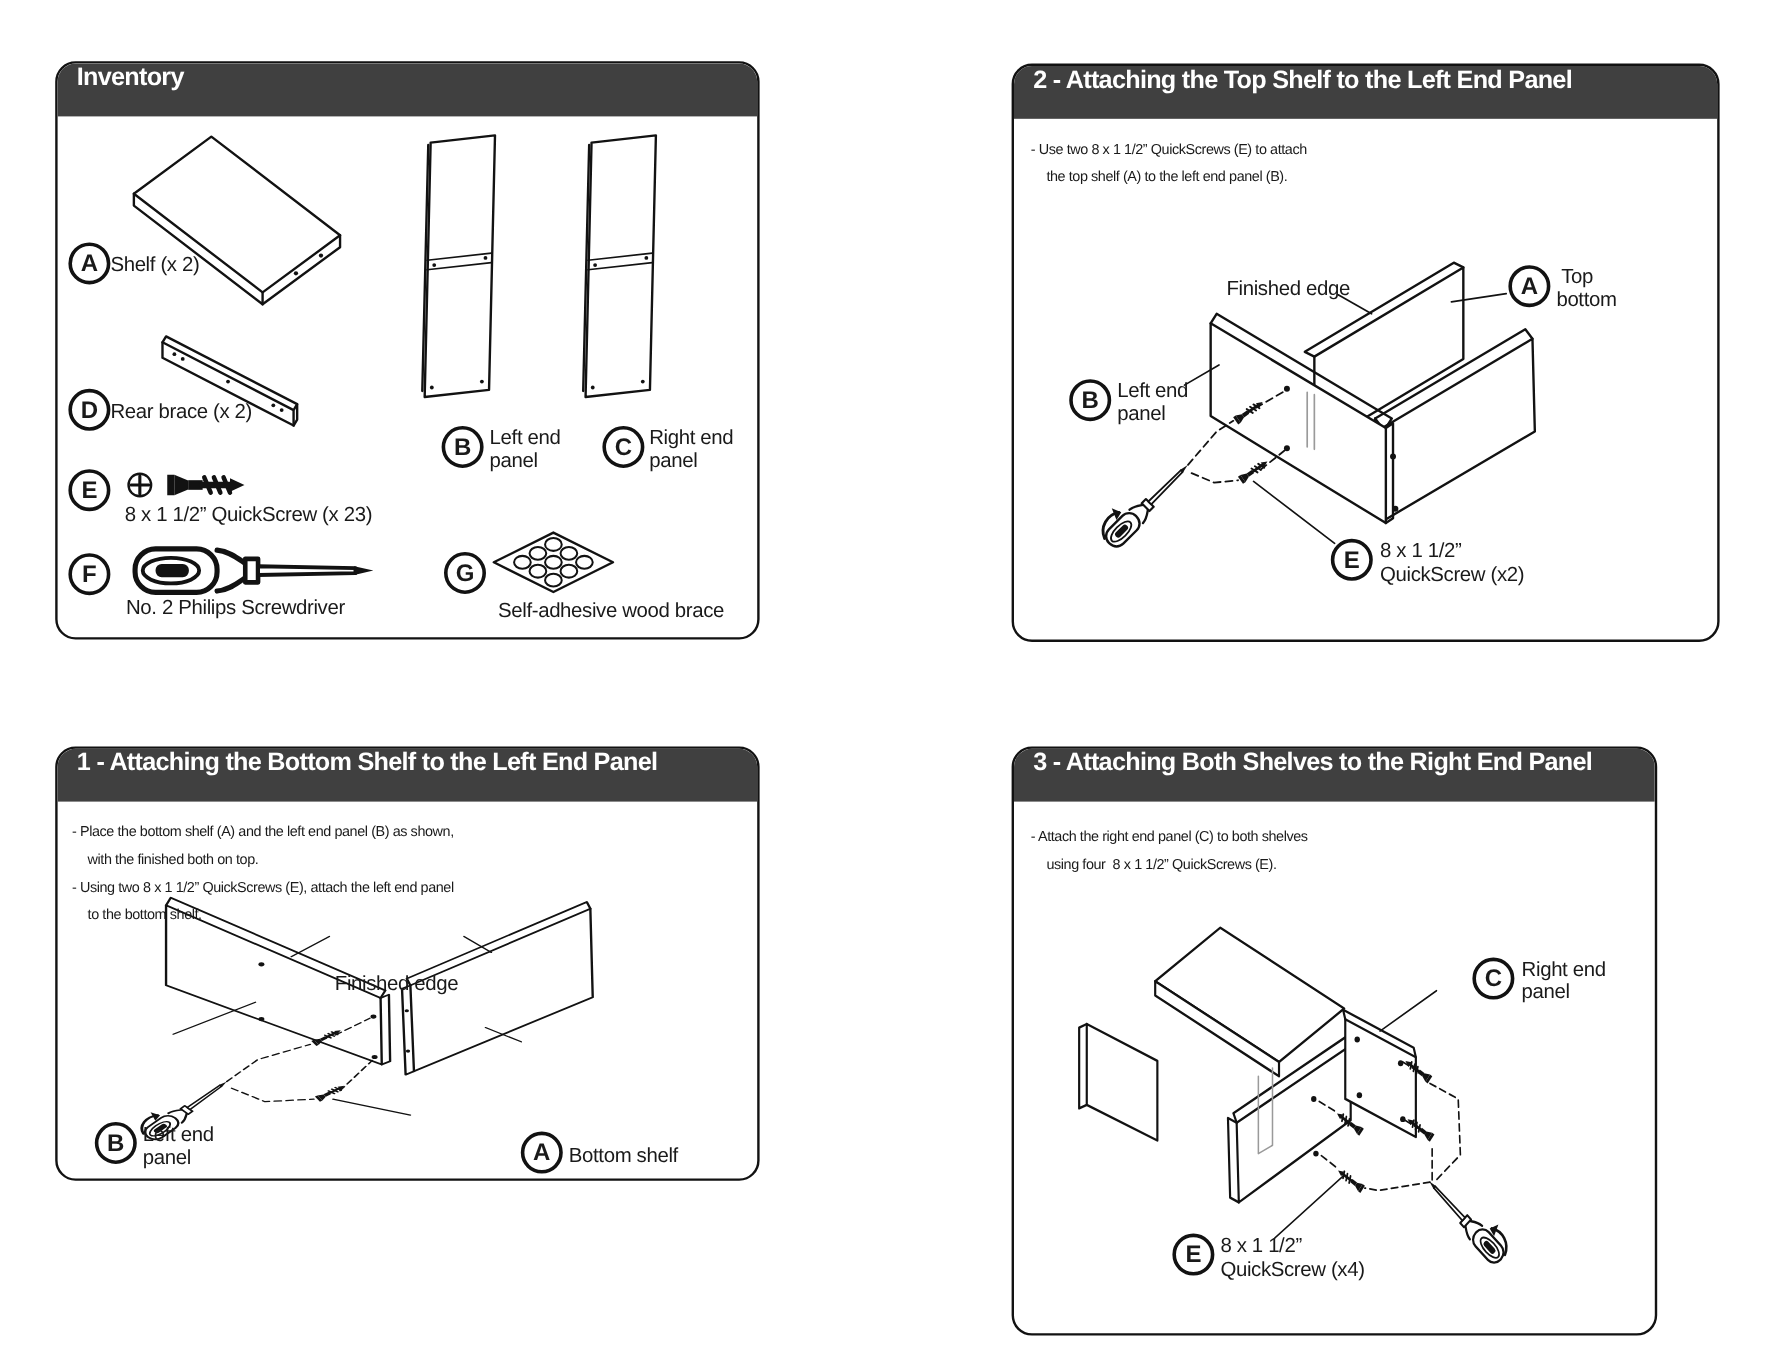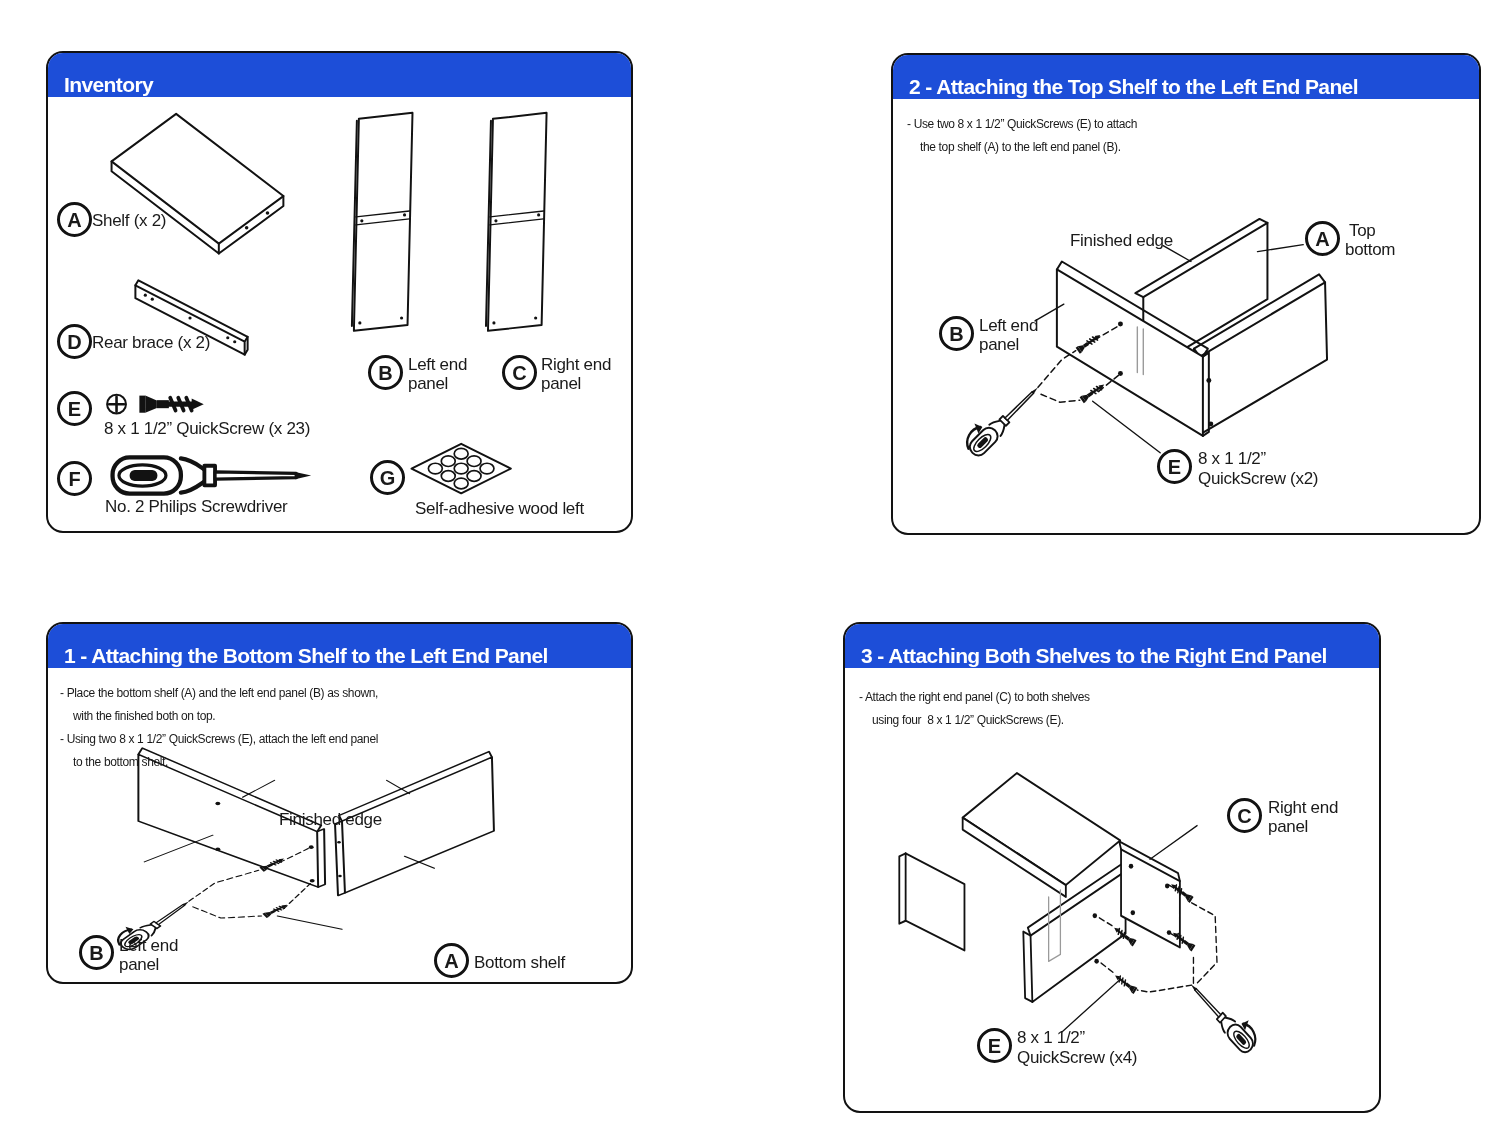--- a/index.html
+++ b/index.html
@@ -5,21 +5,21 @@
   html,body{margin:0;padding:0;}
   body{
     width:1486px;height:1140px;position:relative;background:#ffffff;
     font-family:"Liberation Sans",sans-serif;color:#1a1a1a;overflow:hidden;
   }
   .panel{
     position:absolute;box-sizing:border-box;background:#fff;
     border:2.5px solid #121212;border-radius:17px;overflow:hidden;
   }
   .phead{
-    height:44px;background:#1d4ed8;display:flex;align-items:flex-end;
+    height:44px;background:#404040;display:flex;align-items:flex-start;
     padding:0 16px;
   }
   .ptitle{
     color:#ffffff;font-size:21px;font-weight:700;letter-spacing:-0.6px;
     white-space:nowrap;
   }
   .pbody{position:absolute;left:0;top:44px;right:0;bottom:0;}
   .dsvg{position:absolute;left:0;top:0;width:100%;height:100%;}
   .badge{
     position:absolute;width:29px;height:29px;border:3px solid #121212;border-radius:50%;
@@ -29,21 +29,21 @@
   .lbl{
     position:absolute;font-size:17px;letter-spacing:-0.3px;line-height:19px;
     white-space:pre;z-index:3;
   }
   .instr{position:absolute;z-index:3;}
   .iline{
     font-size:12px;letter-spacing:-0.35px;line-height:23px;white-space:pre;
   }
   .iline.cont{padding-left:13px;}
   .pos-inventory{left:46px;top:51px;width:587px;height:482px;}
-  .pos-step2{left:843px;top:53px;width:590px;height:482px;margin-left:48px;}
+  .pos-step2{left:843px;top:53px;width:590px;height:482px;}
   .pos-step1{left:46px;top:622px;width:587px;height:362px;}
   .pos-step3{left:843px;top:622px;width:538px;height:491px;}
 </style>
 </head>
 <body>
 
 <svg width="0" height="0" style="position:absolute" aria-hidden="true">
   <defs>
     <g id="screw">
       <path d="M0,-3.2 L2.2,-3.2 L2.2,3.2 L0,3.2 Z" fill="#121212" stroke="none"></path>
@@ -140,21 +140,21 @@
     <div class="lbl" style="left:56px;top:322px">8 x 1 1/2” QuickScrew (x 23)</div>
     <div class="badge" style="left:9px;top:364px">F</div>
     <div class="lbl" style="left:57px;top:400px">No. 2 Philips Screwdriver</div>
     <div class="badge" style="left:320px;top:258px">B</div>
     <div class="lbl" style="left:360px;top:258px">Left end</div>
     <div class="lbl" style="left:360px;top:277px">panel</div>
     <div class="badge" style="left:454px;top:258px">C</div>
     <div class="lbl" style="left:493px;top:258px">Right end</div>
     <div class="lbl" style="left:493px;top:277px">panel</div>
     <div class="badge" style="left:322px;top:363px">G</div>
-    <div class="lbl" style="left:367px;top:402px">Self-adhesive wood left</div>
+    <div class="lbl" style="left:367px;top:402px">Self-adhesive wood brace</div>
   </div>
 </section>
 
 <section class="panel pos-step2">
   <header class="phead">
     <span class="ptitle">2 - Attaching the Top Shelf to the Left End Panel</span>
   </header>
   <div class="pbody">
     <div class="instr" style="left:14px;top:14px">
       <div class="iline">- Use two 8 x 1 1/2” QuickScrews (E) to attach</div>

